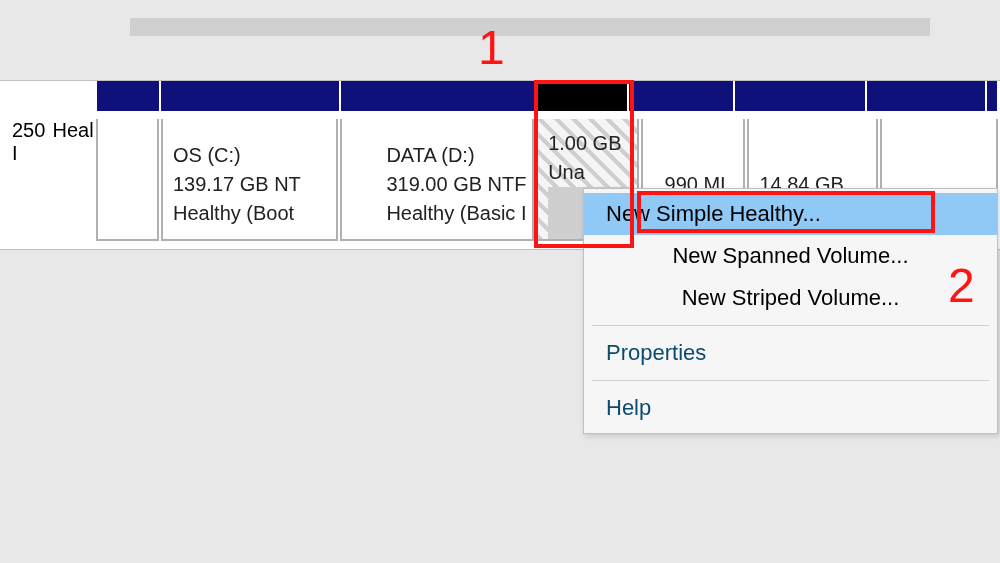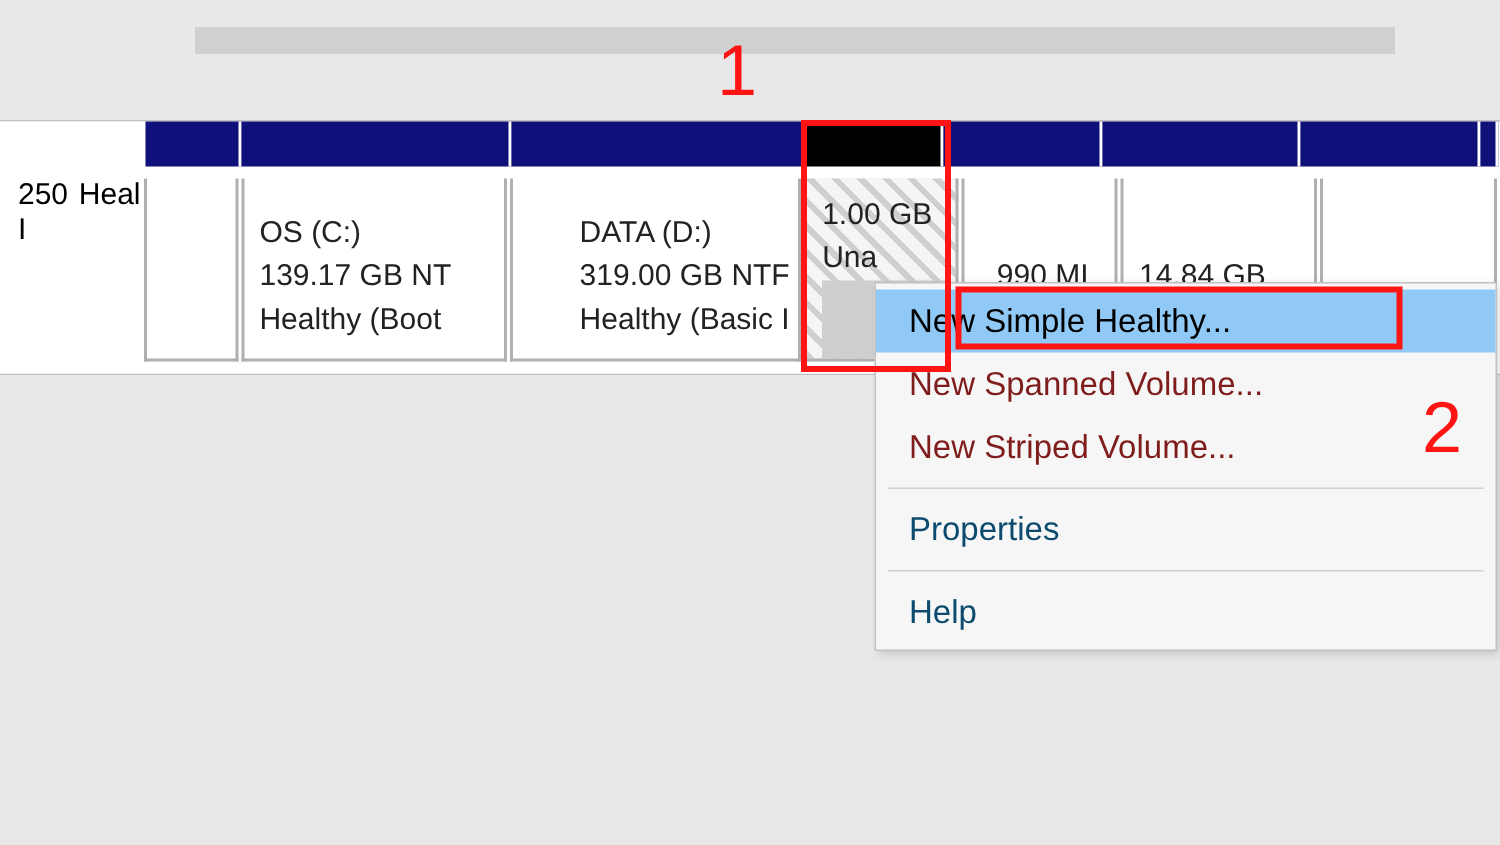--- a/index.html
+++ b/index.html
@@ -92,21 +92,22 @@
       font-size: 22px;
       color: #0c4a6e;
       cursor: default;
       white-space: nowrap;
     }
     .menu-item.highlight {
       background: #90c8f6;
       color: #000;
     }
     .menu-item.disabled {
-      color: #7f1d1d;
+      color: #000000;
+      text-align: center;
     }
     .menu-sep {
       height: 1px;
       background: #d0d0d0;
       margin: 6px 8px;
     }
     .annot {
       position: absolute;
       color: #ff1414;
       font-size: 48px;

